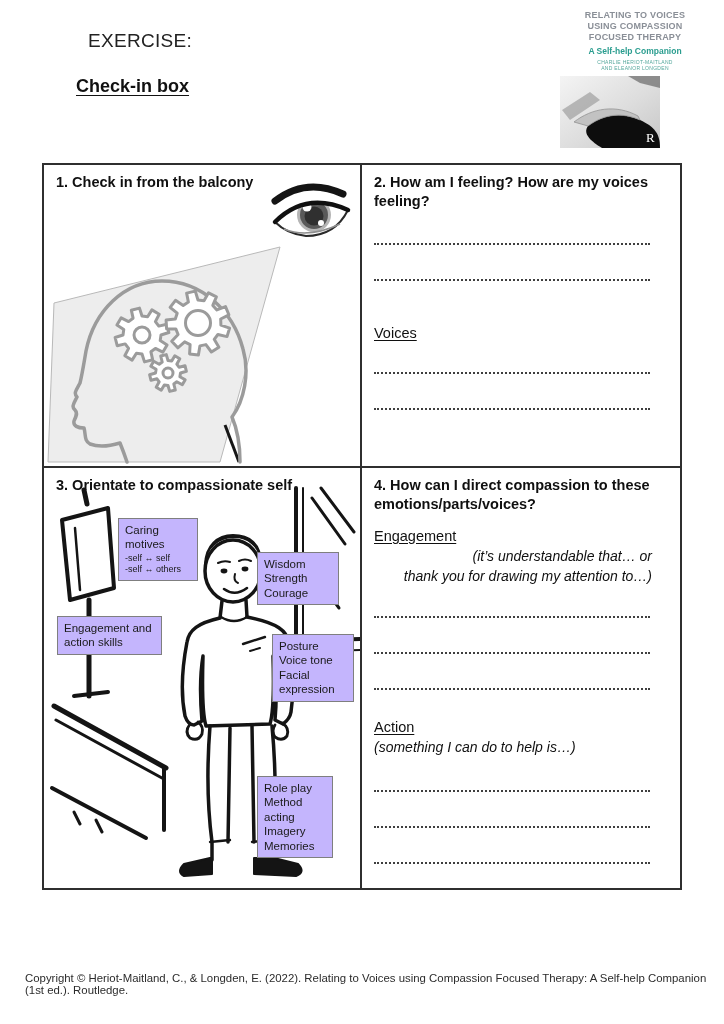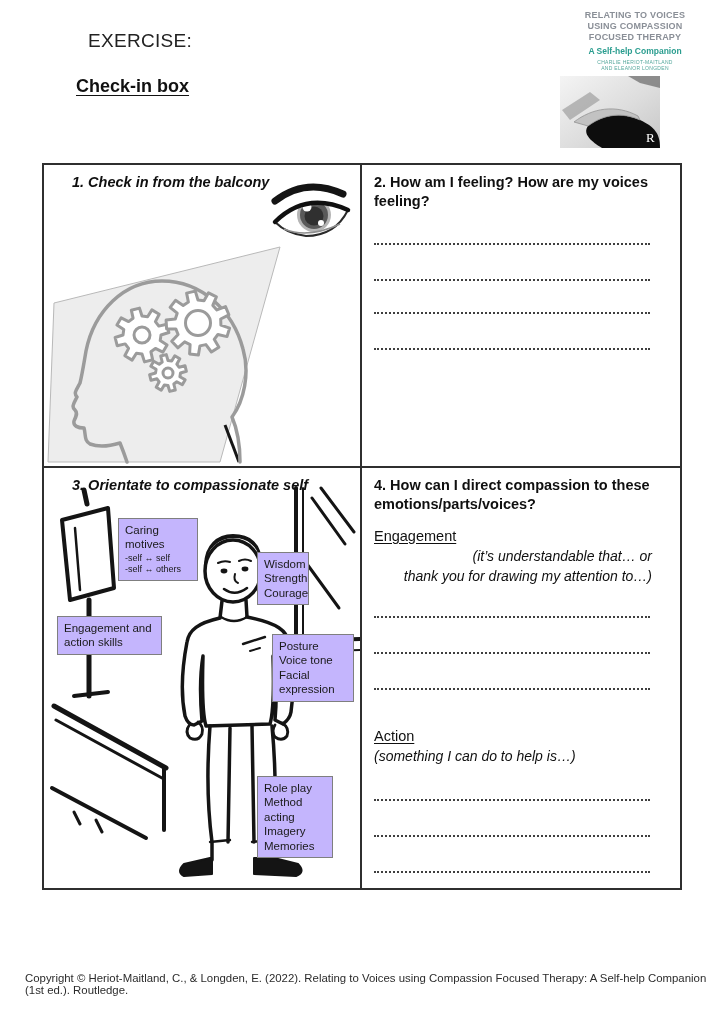--- a/index.html
+++ b/index.html
@@ -23,56 +23,56 @@
 
   
   .sheet{position:absolute;left:42px;top:163px;width:640px;height:727px;
          display:grid;grid-template-columns:318px 1fr;grid-template-rows:303px 1fr;
          border:2px solid #2f2f2f;box-sizing:border-box;}
   .cell{position:relative;box-sizing:border-box;overflow:hidden;}
   .cell.bR{border-right:2px solid #2f2f2f;}
   .cell.bB{border-bottom:2px solid #2f2f2f;}
   .cell-title{font-size:14.5px;font-weight:bold;line-height:1.3;color:#101010;}
   .pad{padding:8px 28px 0 12px;}
-  .abs-title{position:absolute;left:28px;top:8px;z-index:3;font-style:italic;}
+  .abs-title{position:absolute;left:12px;top:8px;z-index:3;}
 
   .ulabel{font-size:14.5px;text-decoration:underline;text-underline-offset:2px;color:#101010;}
   .prompt{font-size:14px;font-style:italic;line-height:1.45;color:#101010;}
   .dotline{height:0;border-bottom:2.5px dotted #3f3f3f;width:calc(100% - 2px);}
 
   
   .c2-label1{margin-top:24px;}
   .c2-line1{margin-top:32px;}
   .c2-line2{margin-top:34px;}
   .c2-label2{margin-top:44px;}
   .c2-line3{margin-top:31px;}
   .c2-line4{margin-top:34px;}
 
   
   .c4-label1{margin-top:14px;}
   .c4-prompt1{margin-top:2px;text-align:right;}
   .c4-line1{margin-top:30px;}
   .c4-line2{margin-top:34px;}
   .c4-line3{margin-top:34px;}
-  .c4-label2{margin-top:38px;}
+  .c4-label2{margin-top:29px;}
   .c4-prompt2{margin-top:2px;}
   .c4-line4{margin-top:32px;}
   .c4-line5{margin-top:34px;}
   .c4-line6{margin-top:34px;}
 
   
   .illus{position:absolute;left:0;top:0;z-index:1;}
 
   
   .tag{position:absolute;z-index:2;background:#c4b5fd;border:1px solid #7f7f7f;
        padding:4px 6px;box-sizing:border-box;color:#1a1a1a;}
   .tag-main{font-size:11.5px;line-height:1.25;}
   .tag-sub{font-size:9px;line-height:1.3;margin-top:1px;}
   .tag-caring{left:74px;top:50px;width:80px;}
-  .tag-wisdom{left:213px;top:84px;width:52px;}
+  .tag-wisdom{left:213px;top:84px;width:82px;}
   .tag-engage{left:13px;top:148px;width:105px;}
   .tag-posture{left:228px;top:166px;width:82px;}
   .tag-safeness{left:14px;top:304px;width:100px;}
   .tag-roleplay{left:213px;top:308px;width:76px;}
 
   
   .footer{position:absolute;left:25px;top:972px;font-size:11.4px;color:#2b2b2b;width:690px;}
 </style>
 </head>
 <body>
@@ -154,20 +154,21 @@
         <path d="M240,64 Q 264,74 296,59" stroke="#8f8f8f" stroke-width="1.5" fill="none"></path>
       </g>
     </svg>
     <div class="cell-title abs-title">1. Check in from the balcony</div>
   </div>
 
   <div class="cell bB pad">
     <div class="cell-title">2. How am I feeling? How are my voices feeling?</div>
     <div class="dotline c2-line1"></div>
     <div class="dotline c2-line2"></div>
+    <div class="ulabel c2-label2">Voices</div>
     <div class="dotline c2-line3"></div>
     <div class="dotline c2-line4"></div>
   </div>
 
   <div class="cell bR">
     <svg class="illus" width="316" height="422" viewBox="0 0 316 422" xmlns="http://www.w3.org/2000/svg">
       <g stroke="#141414" fill="none" stroke-linecap="round" stroke-linejoin="round">
 
         <g stroke-width="4">
           <path d="M252,20 L252,176"></path>

